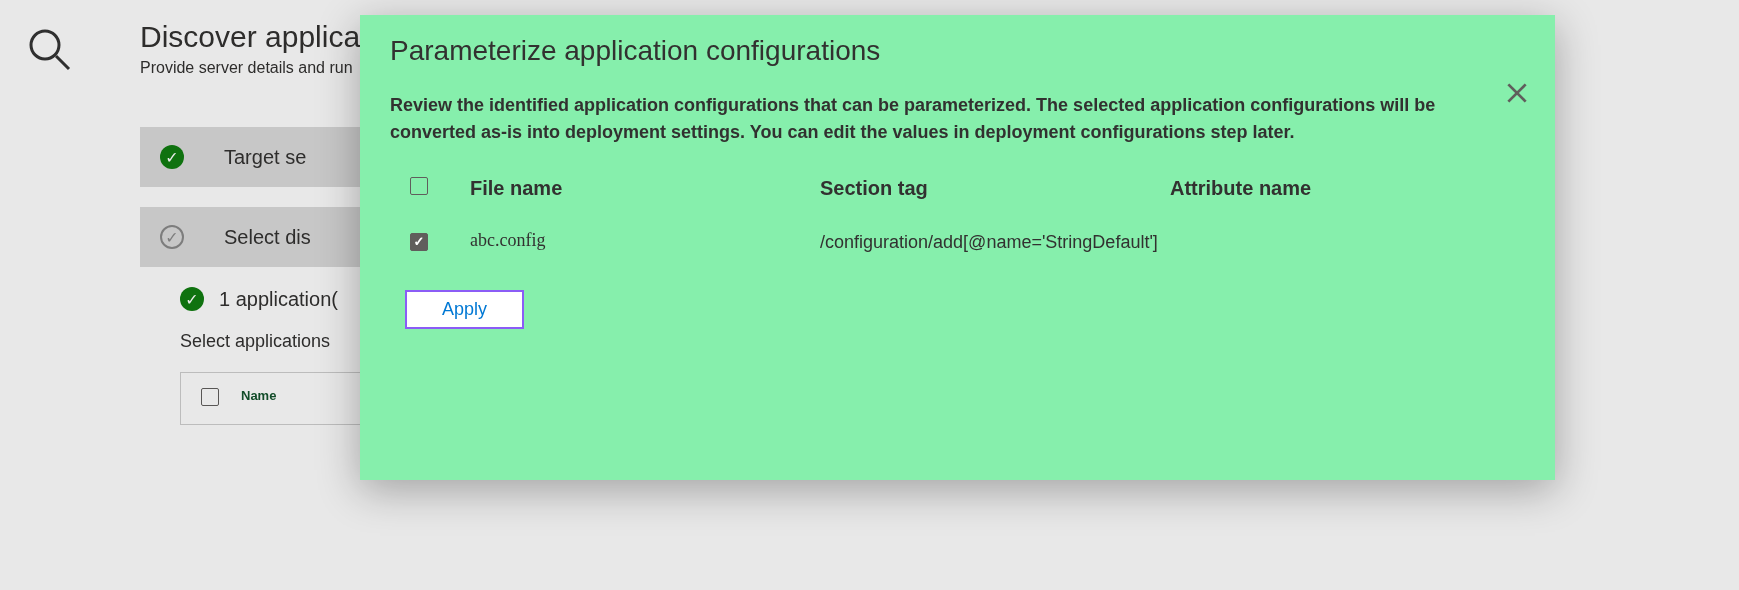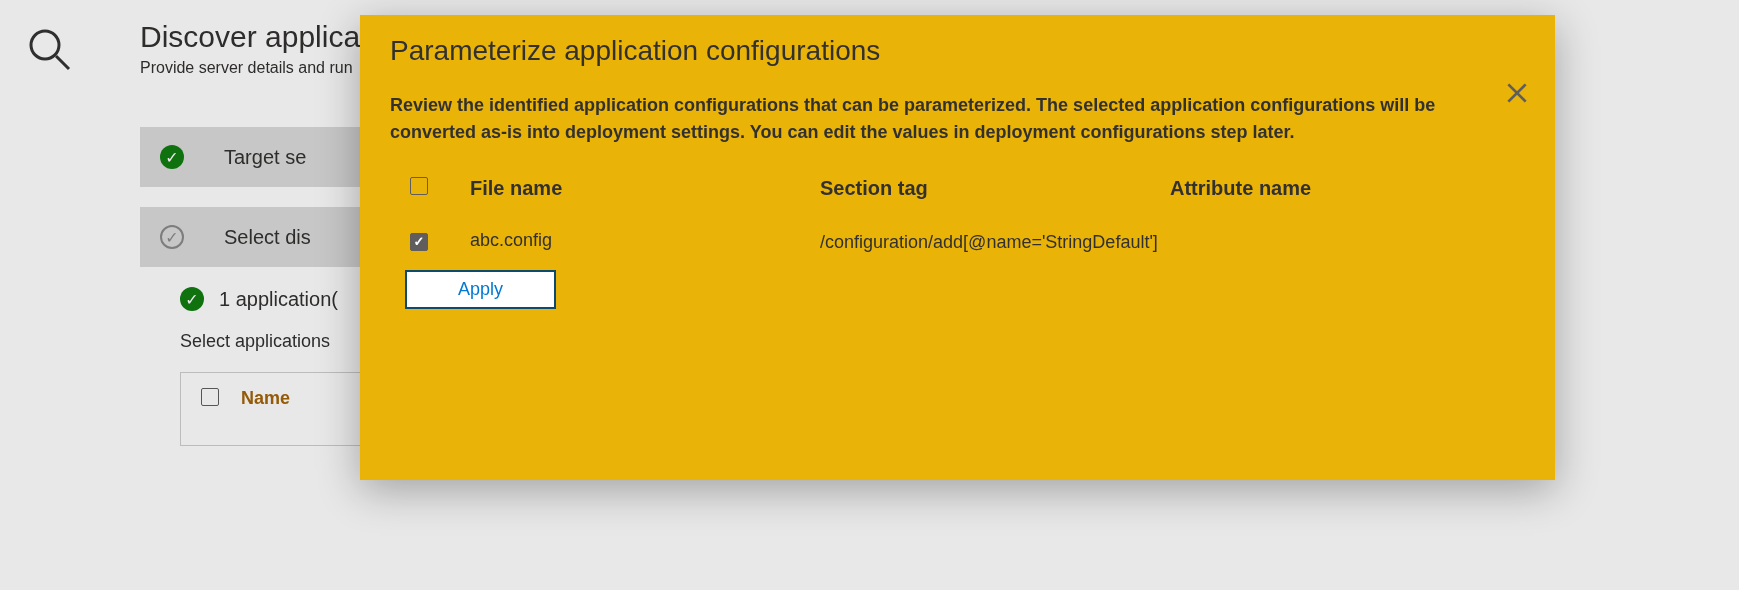--- a/index.html
+++ b/index.html
@@ -102,39 +102,39 @@
       margin-left: 40px;
       margin-top: 20px;
       border: 1px solid #ccc;
     }
     .bg-table-header {
       display: flex;
       padding: 15px 20px;
       gap: 10px;
     }
     .bg-th {
-      font-size: 18px;
+      font-size: 13px;
       font-weight: 600;
-      color: #a16207;
+      color: #14532d;
     }
     .bg-th.cb { width: 30px; }
     .bg-th.name { width: 180px; }
     .bg-th.ip { width: 180px; }
     .bg-th.target { width: 200px; }
     .bg-th.appconf { width: 180px; }
     .bg-th.appfolder { width: 160px; }
 
     
     .modal {
       position: absolute;
       top: 15px;
       left: 360px;
       width: 1195px;
       height: 465px;
-      background: #eab308;
+      background: #86efac;
       box-shadow: 0 10px 40px rgba(0,0,0,0.3);
       padding: 20px 30px;
     }
     .modal-title {
       font-size: 28px;
       font-weight: 400;
       color: #323130;
       margin-bottom: 25px;
     }
     .modal-close {
@@ -175,21 +175,21 @@
       display: flex;
       padding: 15px 20px;
       gap: 20px;
       align-items: flex-start;
     }
     .modal-td {
       font-size: 18px;
       color: #323130;
     }
     .modal-td.cb { width: 40px; }
-    .modal-td.fname { width: 330px; }
+    .modal-td.fname { width: 330px; font-family: Liberation Serif, serif; }
     .modal-td.section { width: 330px; line-height: 1.4; }
     .modal-td.attr { width: 300px; }
     .checkbox {
       width: 18px;
       height: 18px;
       border: 1.5px solid #605e5c;
       border-radius: 2px;
       display: inline-flex;
       align-items: center;
       justify-content: center;
@@ -199,26 +199,27 @@
       background: #605e5c;
       border-color: #605e5c;
     }
     .checkbox.checked::after {
       content: '✓';
       color: white;
       font-size: 13px;
       font-weight: bold;
     }
     .apply-btn {
+      margin-top: 20px;
       margin-left: 15px;
-      border: 2px solid #0c4a6e;
+      border: 2px solid #8b5cf6;
       background: white;
       color: #0078d4;
       font-size: 18px;
-      padding: 7px 51px;
+      padding: 7px 35px;
       cursor: pointer;
     }
   </style>
 </head>
 <body>
 
 <div class="bg-page">
   <div class="bg-icon">
     <svg viewBox="0 0 48 48">
         <circle cx="20" cy="20" r="14"></circle>

